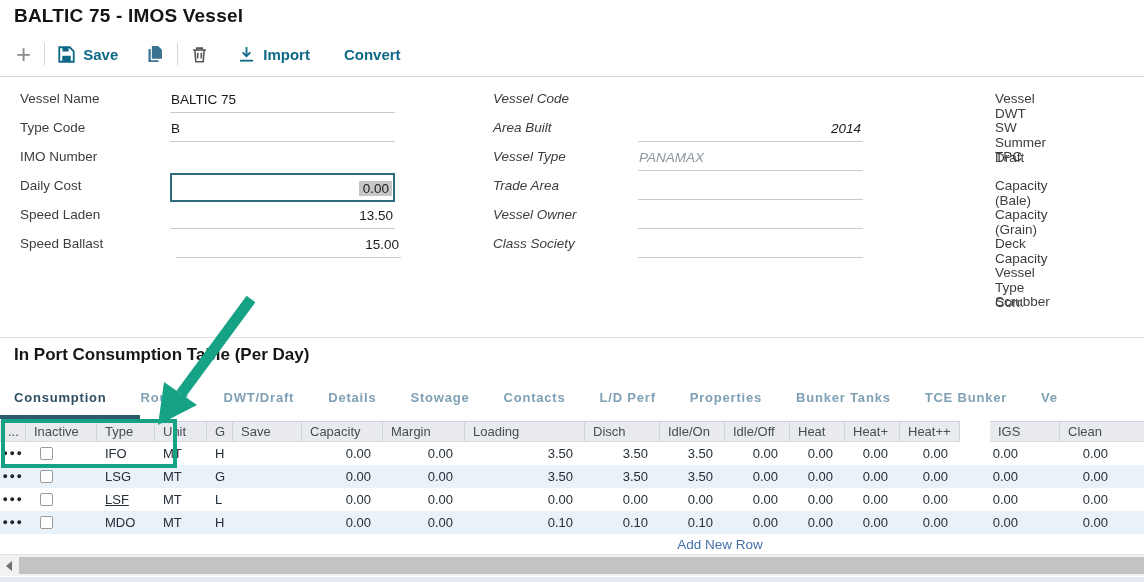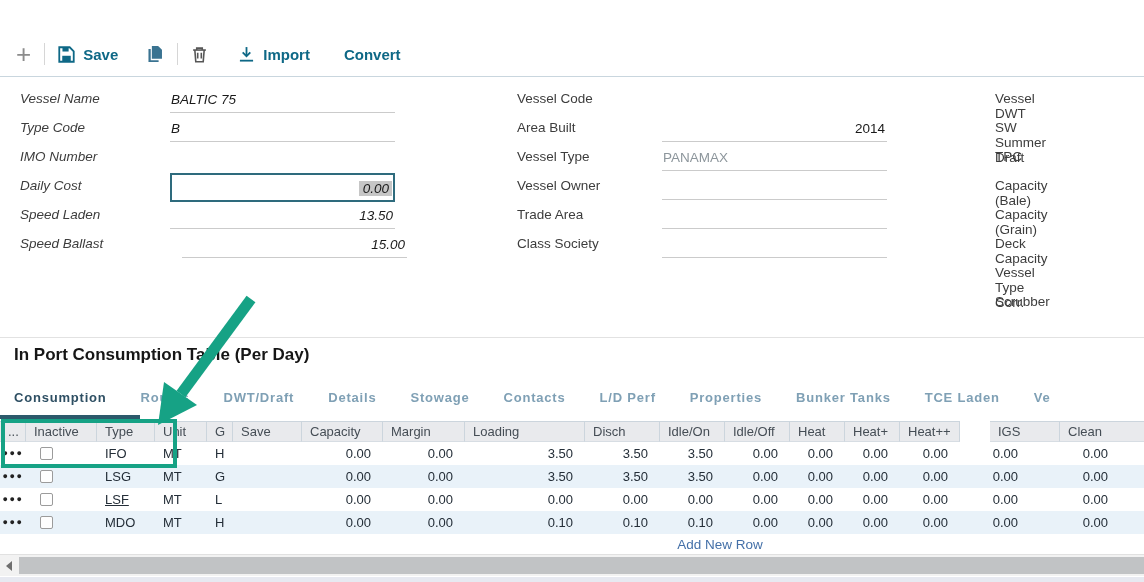--- a/index.html
+++ b/index.html
@@ -66,20 +66,21 @@
   .bottom-strip { position:absolute; left:0; top:577px; width:1144px; height:5px; background:#e7e9f1; }
 
   
   .annotation { position:absolute; left:0; top:0; width:1144px; height:582px; pointer-events:none; z-index:40; }
 </style>
 </head>
 <body>
 
 <div class="page">
 
+  <div class="title">BALTIC 75 - IMOS Vessel</div>
 
   <div class="toolbar">
     <button class="tbtn plusbtn">+</button>
     <span class="tb-sep"></span>
     <button class="tbtn">
       <span>
           <svg width="17" height="17" viewBox="0 0 16 16">
             <path d="M1.2 1.2 H11 L14.8 5 V14.8 H1.2 Z" fill="none" stroke="#0e6886" stroke-width="1.7"></path>
             <rect x="4" y="9.2" width="8" height="5.6" fill="#0e6886"></rect>
             <rect x="4.2" y="1.6" width="5.8" height="3.6" fill="#0e6886"></rect>
@@ -116,21 +117,21 @@
         </span>
       <span>Import</span>
     </button>
     <button class="tbtn" style="margin-left:34px">
       <span>Convert</span>
     </button>
   </div>
   <div class="toolbar-divider"></div>
 
   <div id="form-area">
-      <div class="fcol" style="left: 20px; width: 377px; font-style: italic;">
+      <div class="fcol" style="left: 20px; width: 377px;">
         <div class="frow">
           <div class="flabel">Vessel Name</div>
           <div class="ffield" style="left: 150px; width: 225px;">
             <div class="fval">BALTIC 75</div>
           </div>
         </div>
         <div class="frow">
           <div class="flabel">Type Code</div>
           <div class="ffield" style="left: 150px; width: 225px;">
             <div class="fval">B</div>
@@ -146,49 +147,49 @@
           </div>
         </div>
         <div class="frow">
           <div class="flabel">Speed Laden</div>
           <div class="ffield right" style="left: 150px; width: 225px;">
             <div class="fval">13.50</div>
           </div>
         </div>
         <div class="frow">
           <div class="flabel">Speed Ballast</div>
-          <div class="ffield right" style="left: 162px; width: 225px;">
+          <div class="ffield right" style="left: 156px; width: 225px;">
             <div class="fval">15.00</div>
           </div>
         </div>
       </div>
-      <div class="fcol" style="left: 517px; width: 372px;">
+      <div class="fcol" style="left: 493px; width: 372px; font-style: italic;">
         <div class="frow">
           <div class="flabel">Vessel Code</div>
         </div>
         <div class="frow">
           <div class="flabel">Area Built</div>
           <div class="ffield right" style="left: 145px; width: 225px;">
             <div class="fval">2014</div>
           </div>
         </div>
         <div class="frow">
           <div class="flabel">Vessel Type</div>
           <div class="ffield muted" style="left: 145px; width: 225px;">
             <div class="fval">PANAMAX</div>
           </div>
         </div>
         <div class="frow">
-          <div class="flabel">Vessel Owner</div>
+          <div class="flabel">Trade Area</div>
           <div class="ffield" style="left: 145px; width: 225px;">
             <div class="fval"></div>
           </div>
         </div>
         <div class="frow">
-          <div class="flabel">Trade Area</div>
+          <div class="flabel">Vessel Owner</div>
           <div class="ffield" style="left: 145px; width: 225px;">
             <div class="fval"></div>
           </div>
         </div>
         <div class="frow">
           <div class="flabel">Class Society</div>
           <div class="ffield" style="left: 145px; width: 225px;">
             <div class="fval"></div>
           </div>
         </div>
@@ -227,21 +228,21 @@
   <div class="tabs" id="tabs">
       <div class="tab active">Consumption</div>
       <div class="tab">Routes</div>
       <div class="tab">DWT/Draft</div>
       <div class="tab">Details</div>
       <div class="tab">Stowage</div>
       <div class="tab">Contacts</div>
       <div class="tab">L/D Perf</div>
       <div class="tab">Properties</div>
       <div class="tab">Bunker Tanks</div>
-      <div class="tab">TCE Laden</div>
+      <div class="tab">TCE Bunker</div>
       <div class="tab">Ve</div>
     </div>
   <div class="tab-underline"></div>
 
   <div class="grid-wrap">
     <div class="grid-inner" id="grid">
         <div class="grow ghead">
           <div class="gcell" style="width: 26px;">...</div>
           <div class="gcell" style="width: 71px;">Inactive</div>
           <div class="gcell" style="width: 58px;">Type</div>

